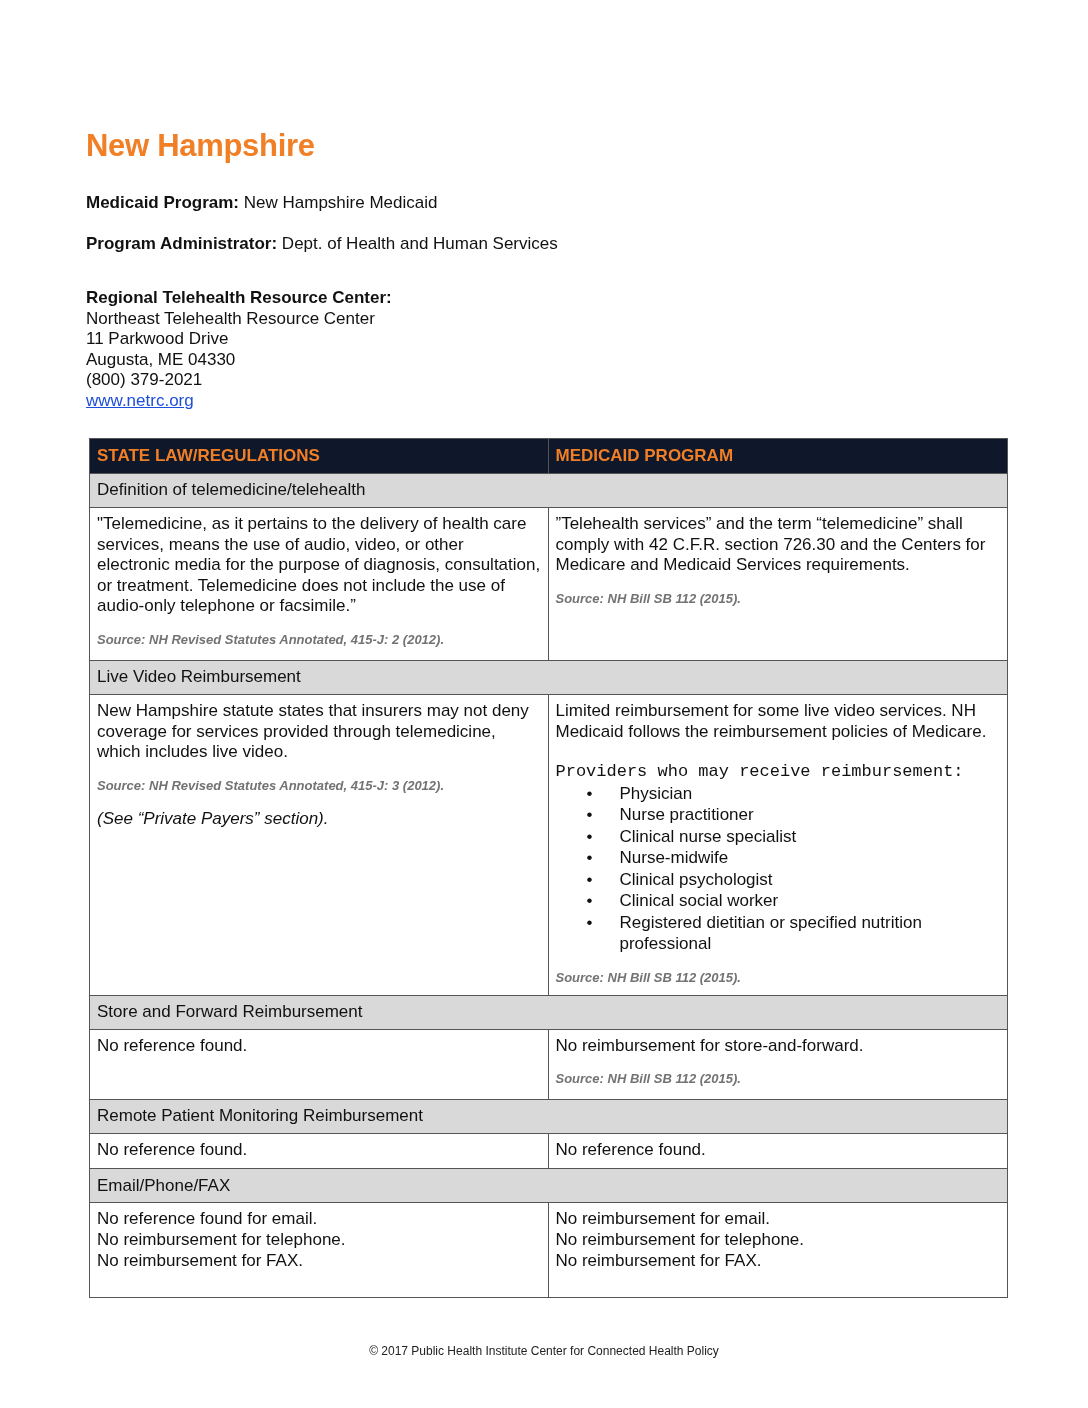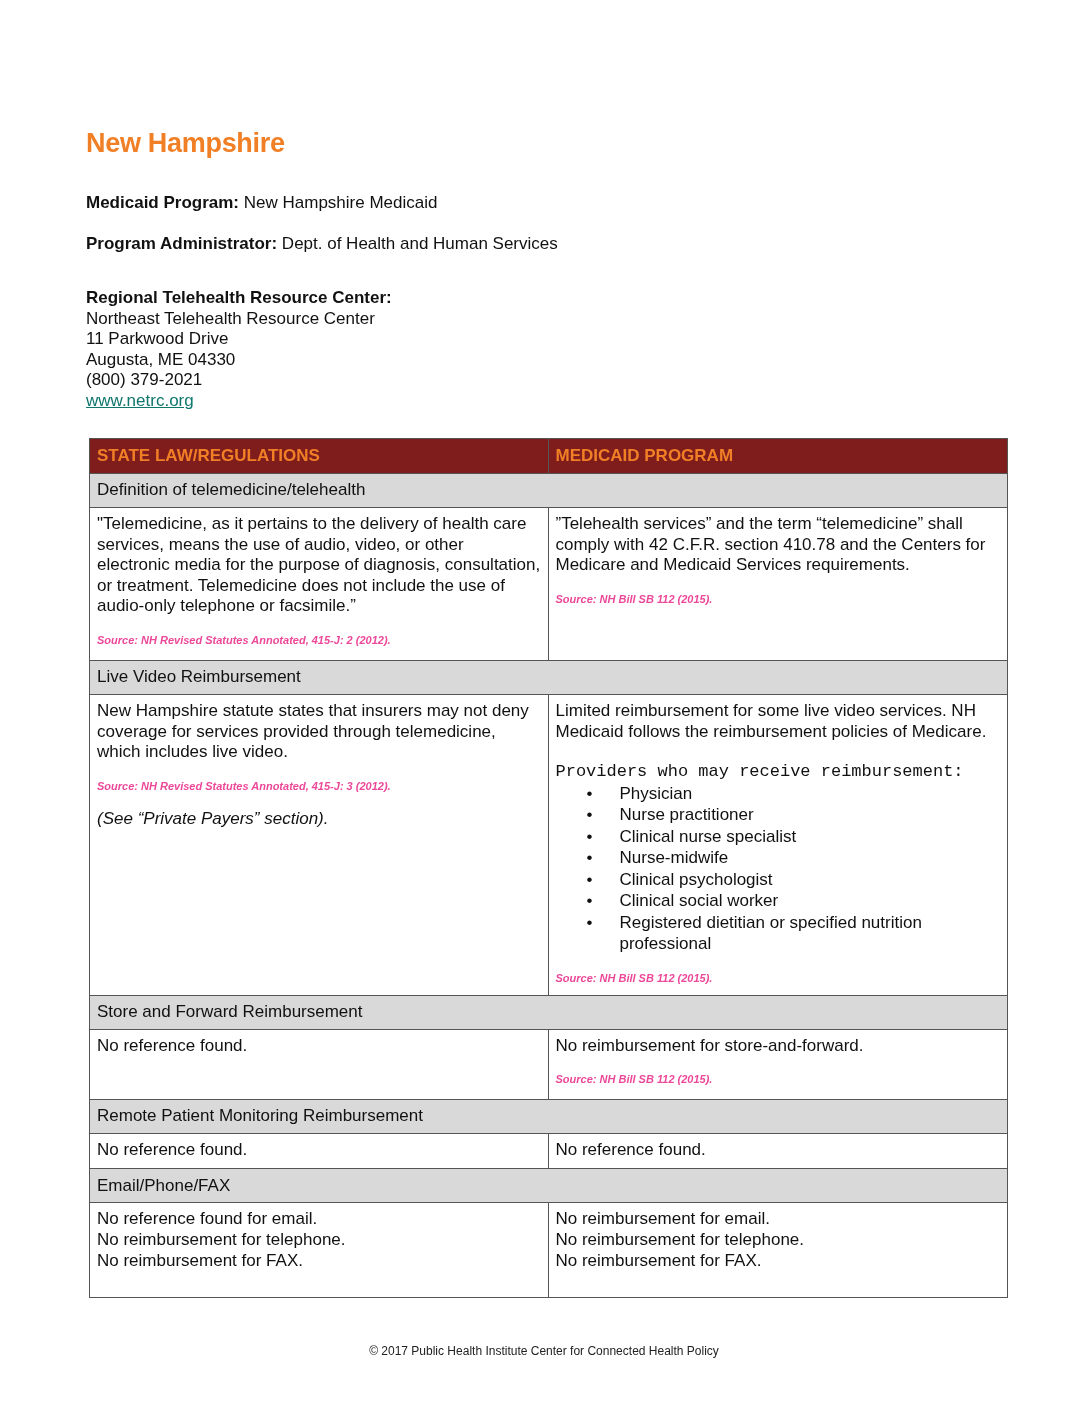--- a/index.html
+++ b/index.html
@@ -1,30 +1,30 @@
 <!DOCTYPE html>
 <html><head>
 <meta charset="utf-8">
 <style>
   html, body { margin: 0; padding: 0; background: #ffffff; }
   body { width: 1088px; height: 1408px; position: relative; font-family: "Liberation Sans", sans-serif; color: #111; }
   .page { position: absolute; left: 0; top: 0; width: 1088px; height: 1408px; }
-  .title { position: absolute; left: 86px; top: 128px; font-size: 27px; font-weight: bold; color: #f07f26; letter-spacing: -0.3px; margin: 0; }
+  .title { position: absolute; left: 86px; top: 128px; font-size: 31px; font-weight: bold; color: #f07f26; letter-spacing: -0.3px; margin: 0; }
   .info { position: absolute; left: 86px; font-size: 17px; line-height: 20.5px; }
   .info b { font-weight: bold; }
   .info .line { display: block; white-space: nowrap; }
-  .link { color: #0f766e; text-decoration: underline; }
+  .link { color: #1d4ed8; text-decoration: underline; }
   table.grid { position: absolute; left: 89px; top: 438px; width: 919px; border-collapse: collapse; font-size: 17px; line-height: 20.6px; }
   table.grid td, table.grid th { border: 1.5px solid #555; vertical-align: top; text-align: left; padding: 0 7px; }
   table.grid col.c1 { width: 459px; }
   table.grid col.c2 { width: 460px; }
-  tr.head th { background: #7f1d1d; color: #f07f26; font-weight: bold; height: 34px; vertical-align: middle; font-size: 17px; }
+  tr.head th { background: #0f172a; color: #f07f26; font-weight: bold; height: 34px; vertical-align: middle; font-size: 17px; }
   tr.section td { background: #d9d9d9; font-weight: normal; height: 33px; vertical-align: middle; font-size: 17px; }
   td.body { padding-top: 6px !important; padding-bottom: 8px !important; }
-  .src { color: #ec4899; font-weight: bold; font-style: italic; font-size: 11px; margin-top: 14px; line-height: 18px; }
+  .src { color: #737373; font-weight: bold; font-style: italic; font-size: 13px; margin-top: 14px; line-height: 18px; }
   .ital { font-style: italic; margin-top: 14px; }
   .para { margin: 0; }
   .gap { margin-top: 20px; font-family: Liberation Mono, monospace; }
   ul.bul { margin: 0; padding: 0; list-style: none; }
   ul.bul li { position: relative; padding-left: 64px; line-height: 21.5px; }
   ul.bul li::before { content: "\2022"; position: absolute; left: 31px; top: 0; font-size: 17px; }
   .footer { position: absolute; left: 0; width: 1088px; top: 1344px; text-align: center; font-size: 12px; color: #222; }
 </style>
 </head>
 <body>
@@ -63,21 +63,21 @@
 
     <tr class="section">
       <td colspan="2">Definition of telemedicine/telehealth</td>
     </tr>
     <tr style="height:153px;">
       <td class="body">
         <p class="para">"Telemedicine, as it pertains to the delivery of health care services, means the use of audio, video, or other electronic media for the purpose of diagnosis, consultation, or treatment. Telemedicine does not include the use of audio-only telephone or facsimile.”</p>
         <div class="src">Source: NH Revised Statutes Annotated, 415-J: 2 (2012).</div>
       </td>
       <td class="body">
-        <p class="para">”Telehealth services” and the term “telemedicine” shall comply with 42 C.F.R. section 410.78 and the Centers for Medicare and Medicaid Services requirements.</p>
+        <p class="para">”Telehealth services” and the term “telemedicine” shall comply with 42 C.F.R. section 726.30 and the Centers for Medicare and Medicaid Services requirements.</p>
         <div class="src">Source: NH Bill SB 112 (2015).</div>
       </td>
     </tr>
 
     <tr class="section">
       <td colspan="2">Live Video Reimbursement</td>
     </tr>
     <tr style="height:298px;">
       <td class="body">
         <p class="para">New Hampshire statute states that insurers may not deny coverage for services provided through telemedicine, which includes live video.</p>

